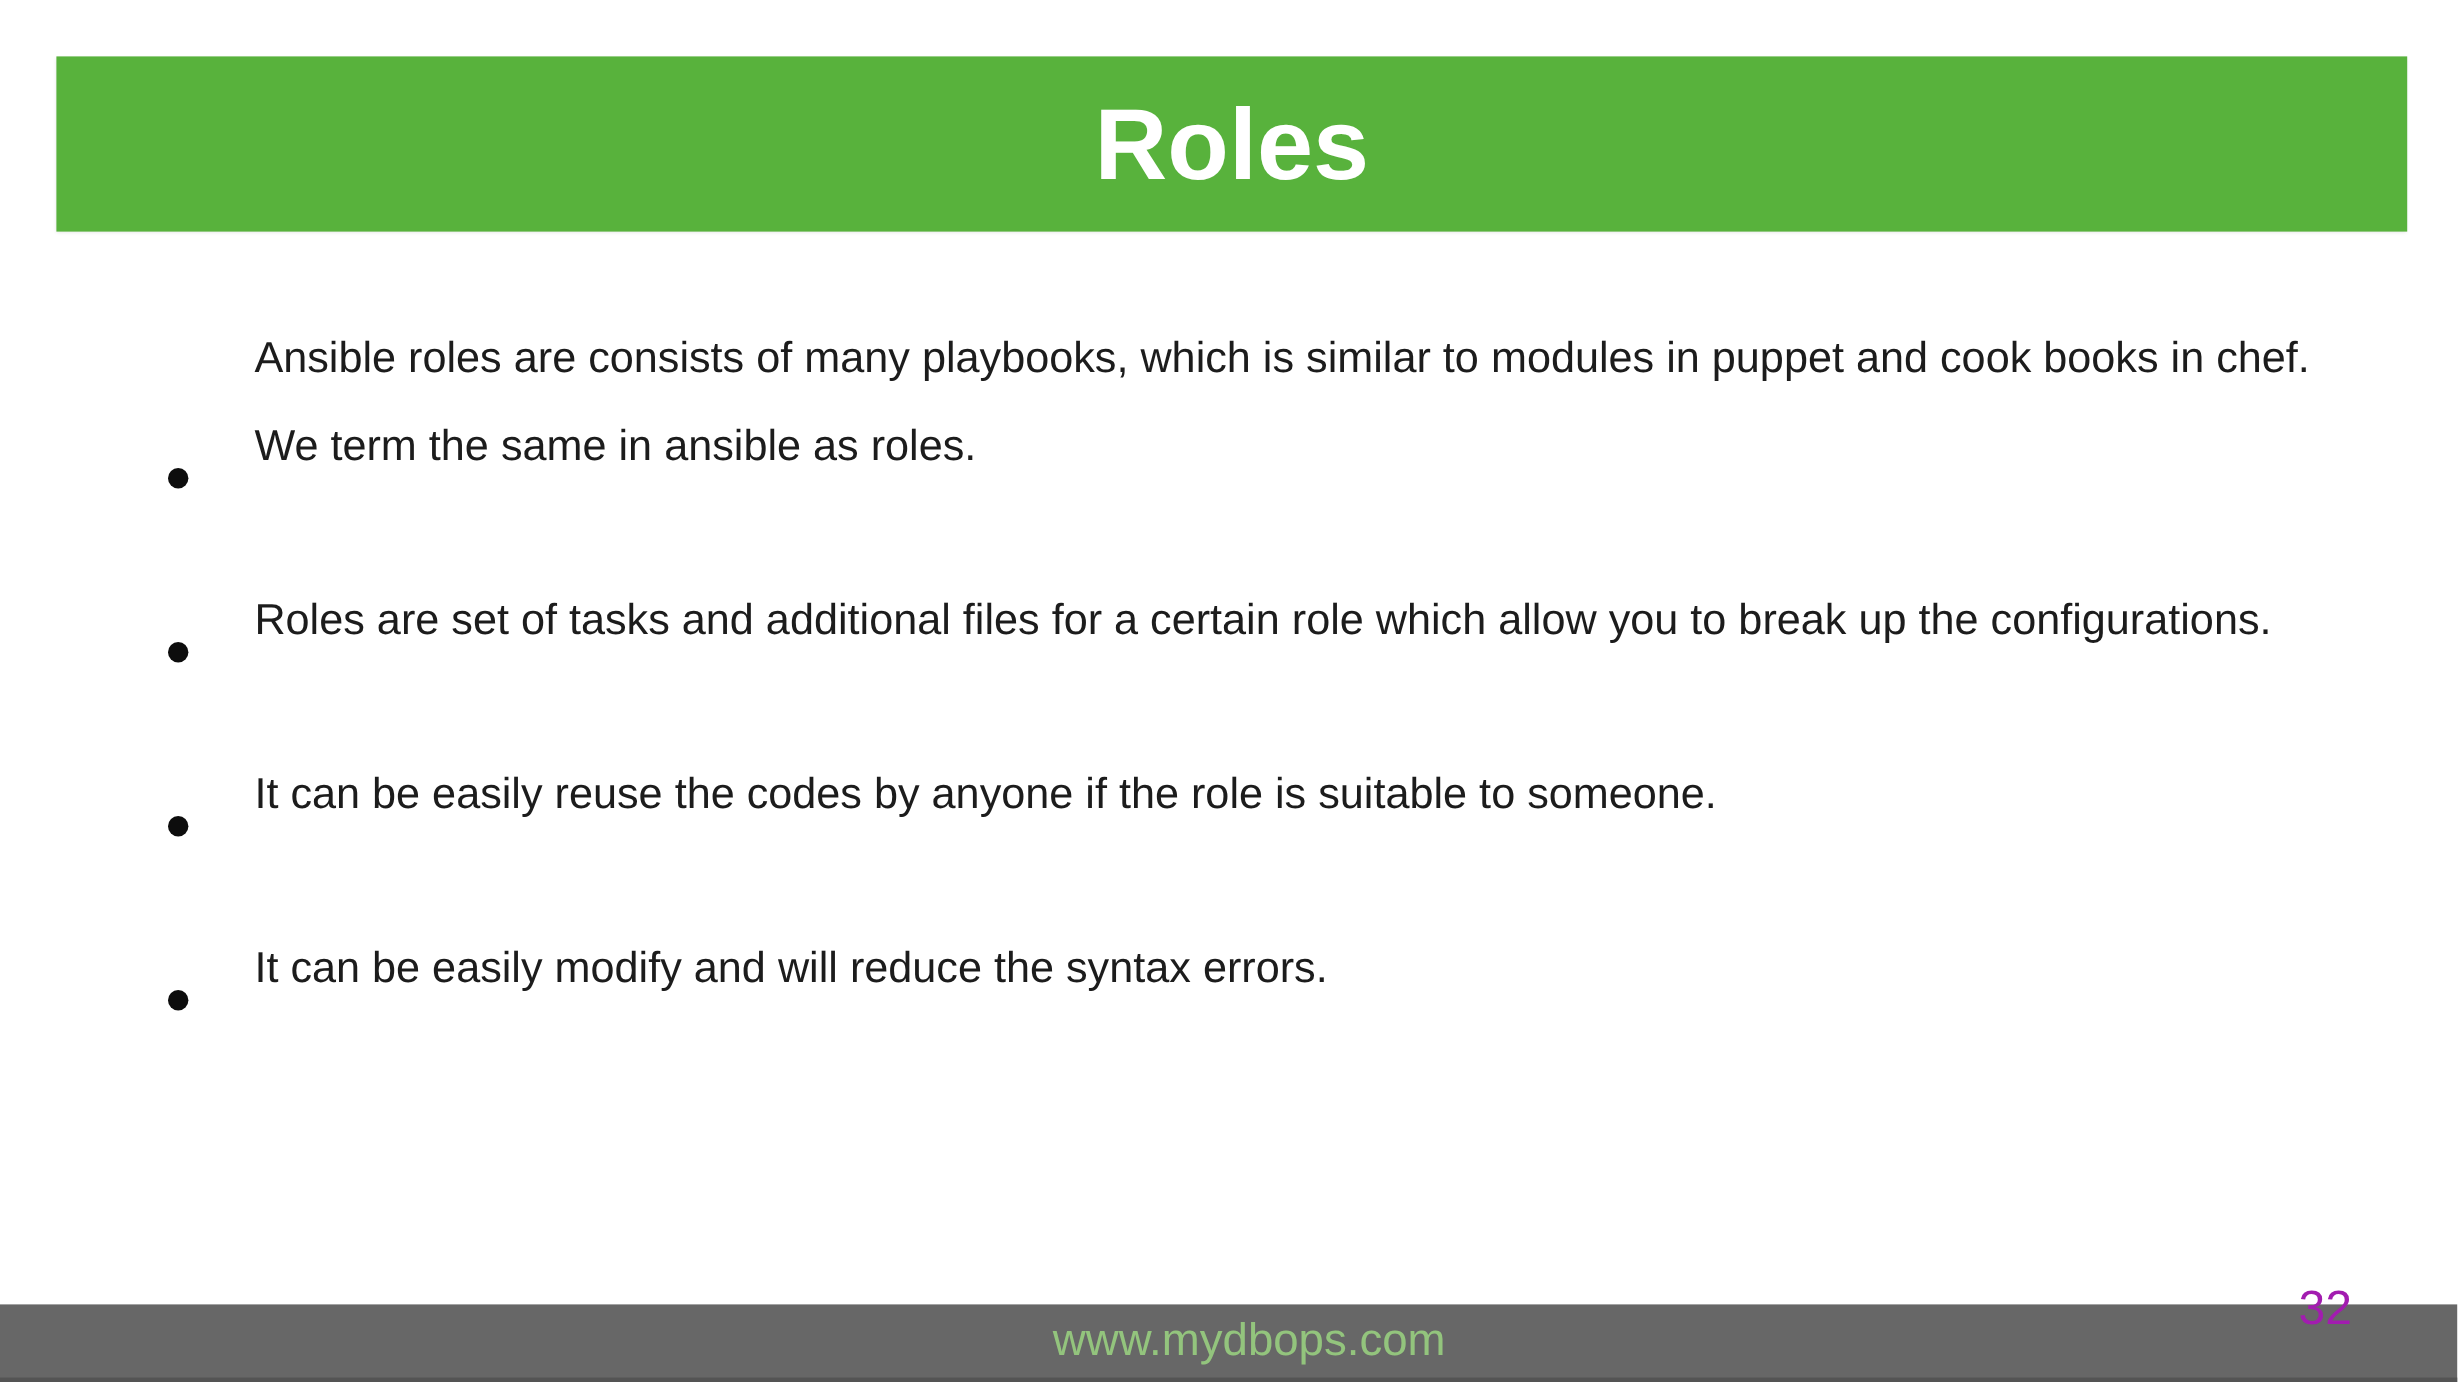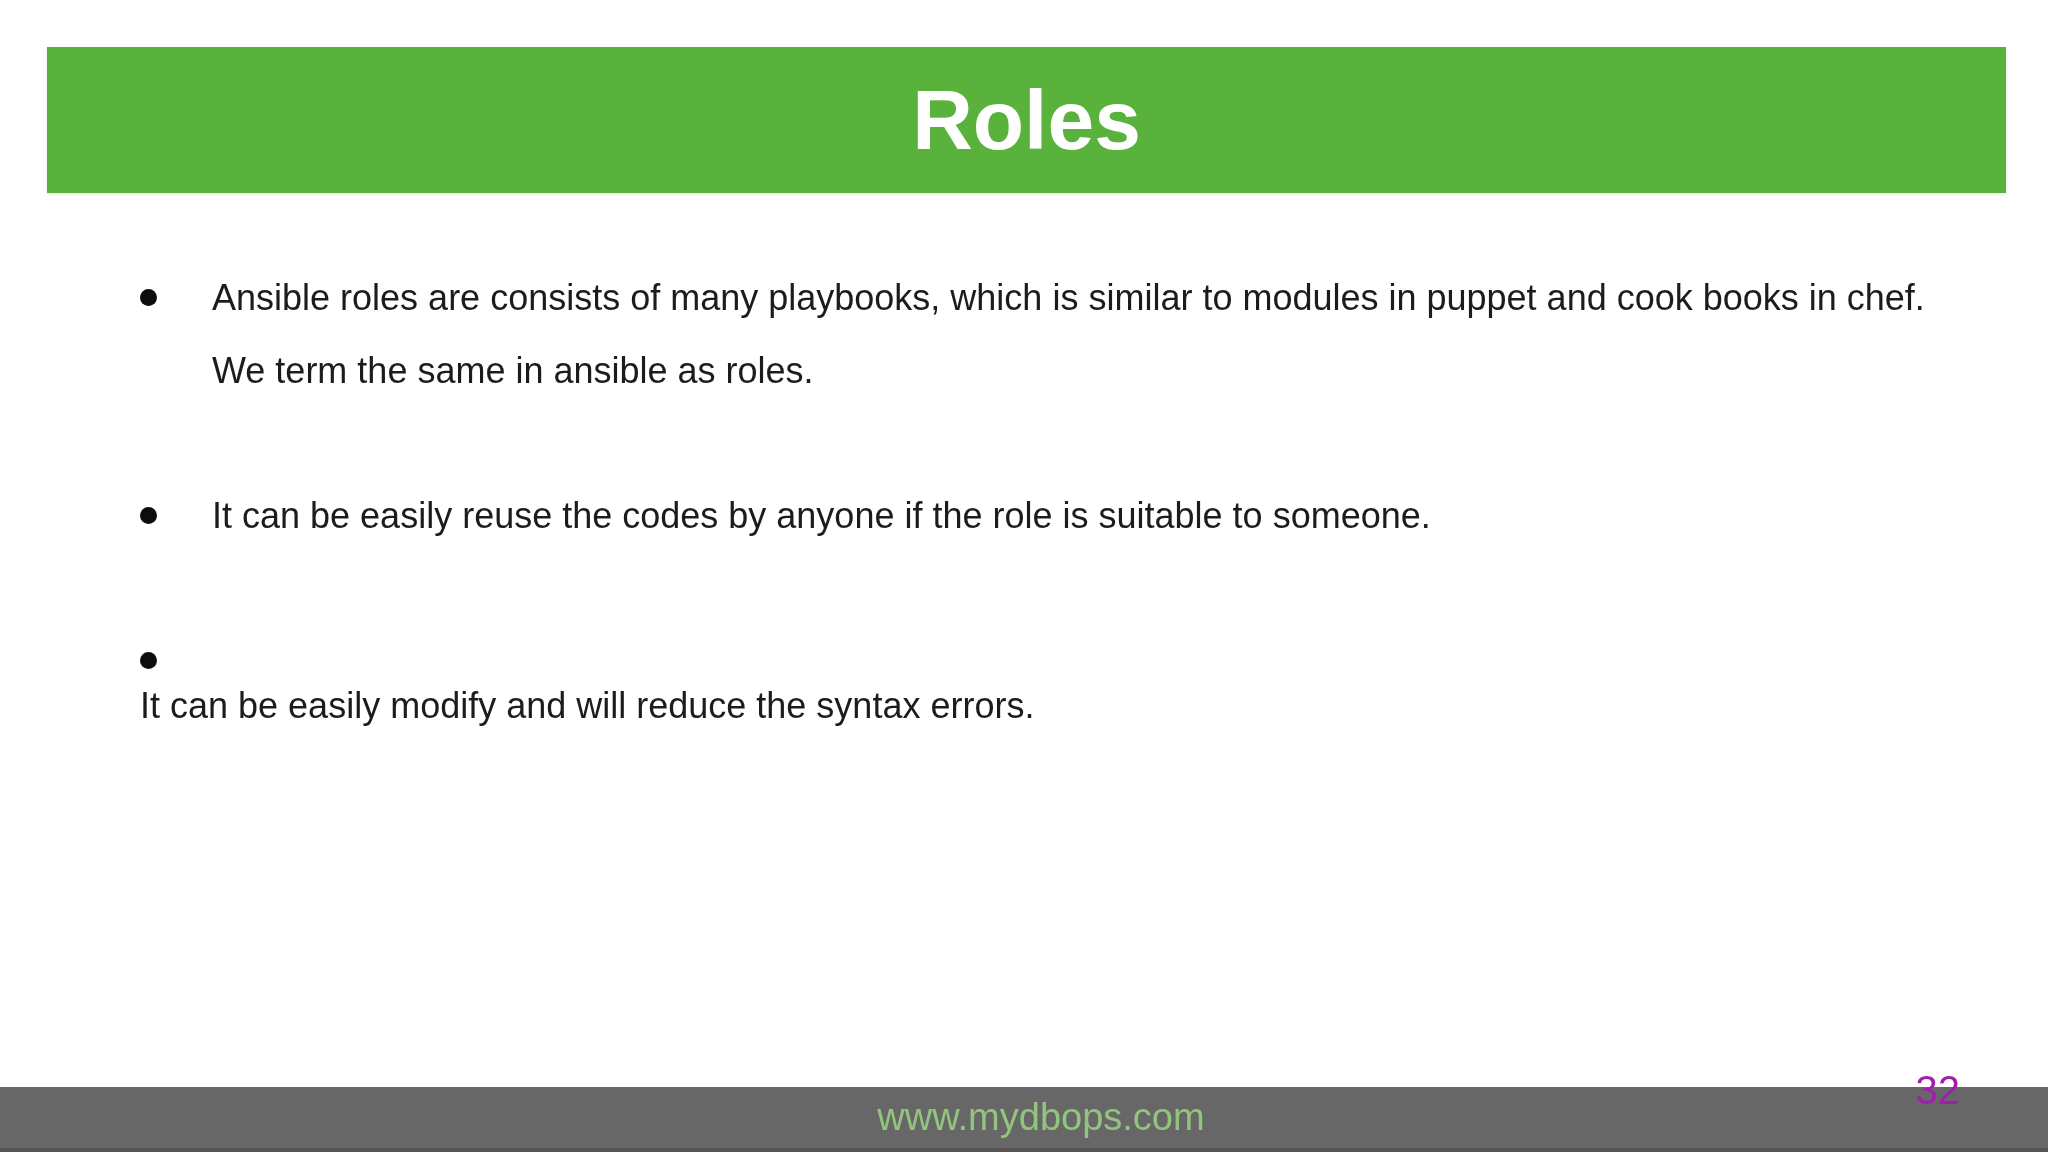--- a/index.html
+++ b/index.html
@@ -31,24 +31,24 @@
     line-height: 1;
   }
   .bullets {
     position: absolute;
     left: 140px;
     top: 261px;
     right: 40px;
   }
   .bullet-item {
     display: flex;
-    align-items: flex-start;
+    align-items: flex-end;
     margin-bottom: 72px;
   }
-  .bullet-item:last-child { margin-bottom: 0; flex-direction: column; }
+  .bullet-item:last-child { margin-bottom: 0; }
   .bullet-dot {
     flex: 0 0 auto;
     width: 17px;
     height: 17px;
     border-radius: 50%;
     background: #0d0d0d;
     margin: 28px 55px 0 0;
   }
   .bullet-text {
     font-size: 36px;
@@ -97,20 +97,24 @@
 
   <div class="bullets">
 
     <div class="bullet-item">
       <span class="bullet-dot"></span>
       <span class="bullet-text">Ansible roles are consists of many playbooks, which is similar to modules in puppet and cook books in chef.
 We term the same in ansible as roles.</span>
     </div>
 
 
+    <div class="bullet-item">
+      <span class="bullet-dot"></span>
+      <span class="bullet-text">Roles are set of tasks and additional files for a certain role which allow you to break up the configurations.</span>
+    </div>
 
     <div class="bullet-item">
       <span class="bullet-dot"></span>
       <span class="bullet-text">It can be easily reuse the codes by anyone if the role is suitable to someone.</span>
     </div>
 
     <div class="bullet-item">
       <span class="bullet-dot"></span>
       <span class="bullet-text">It can be easily modify and will reduce the syntax errors.</span>
     </div>

